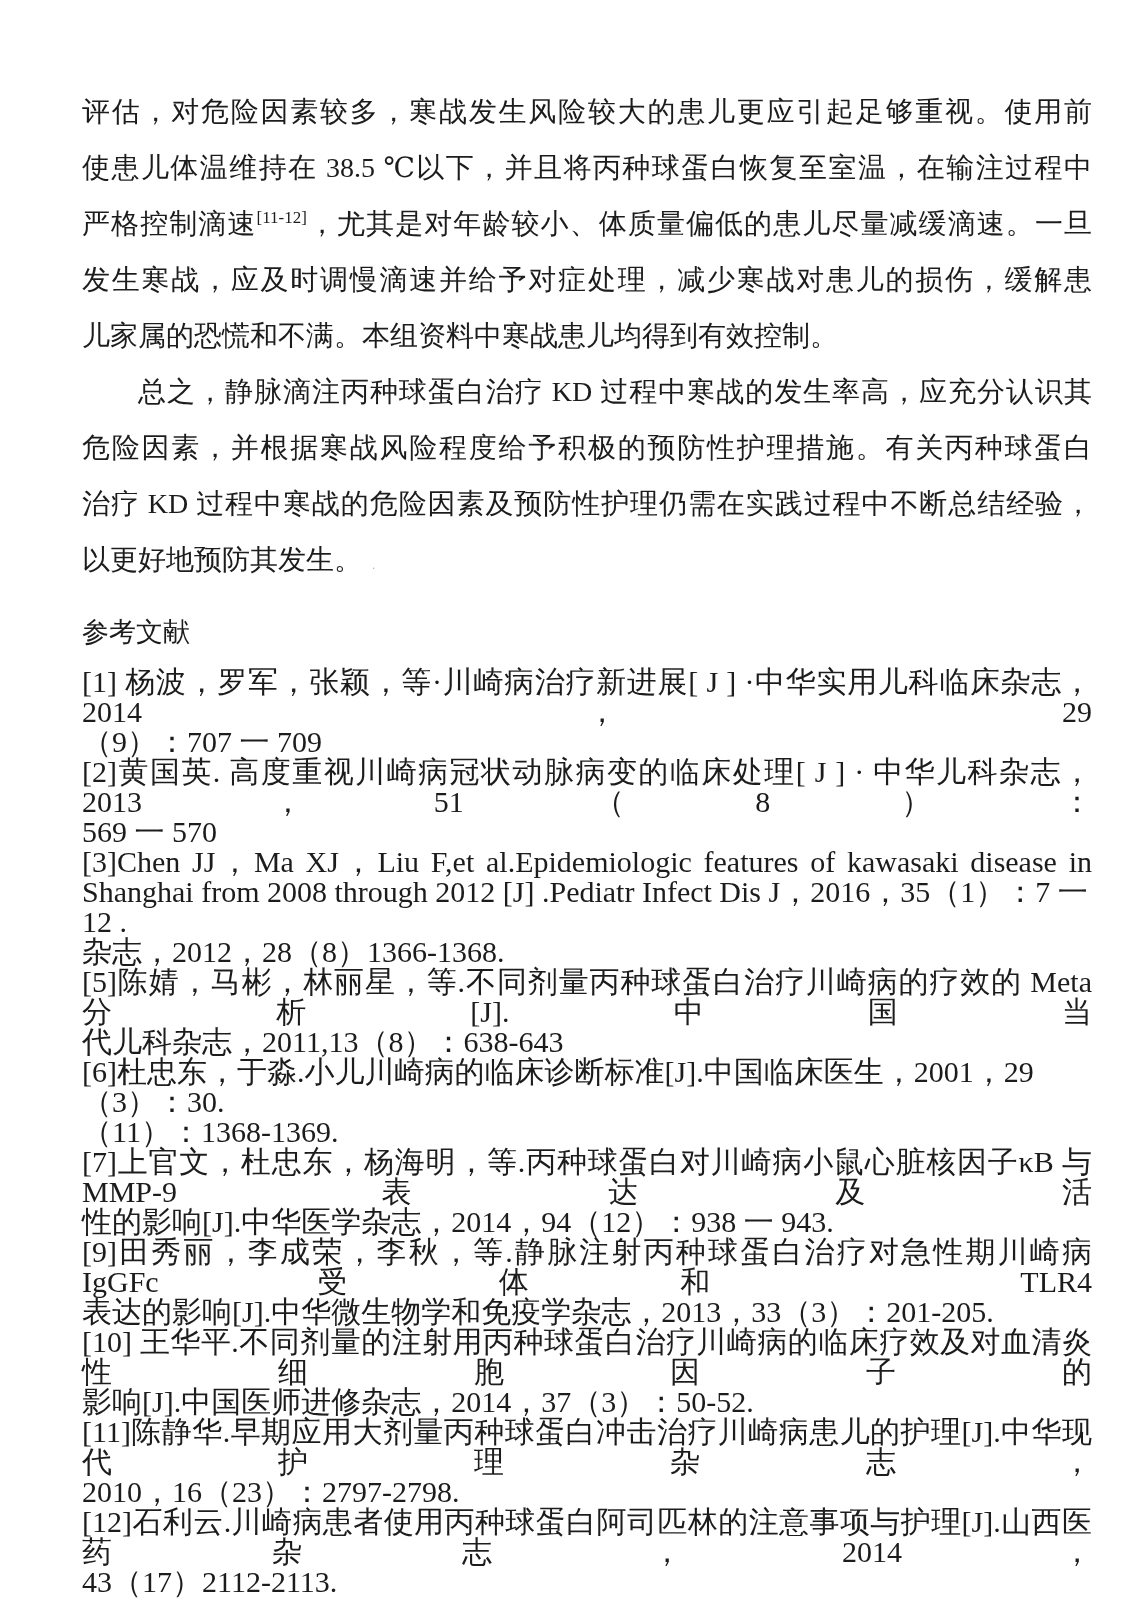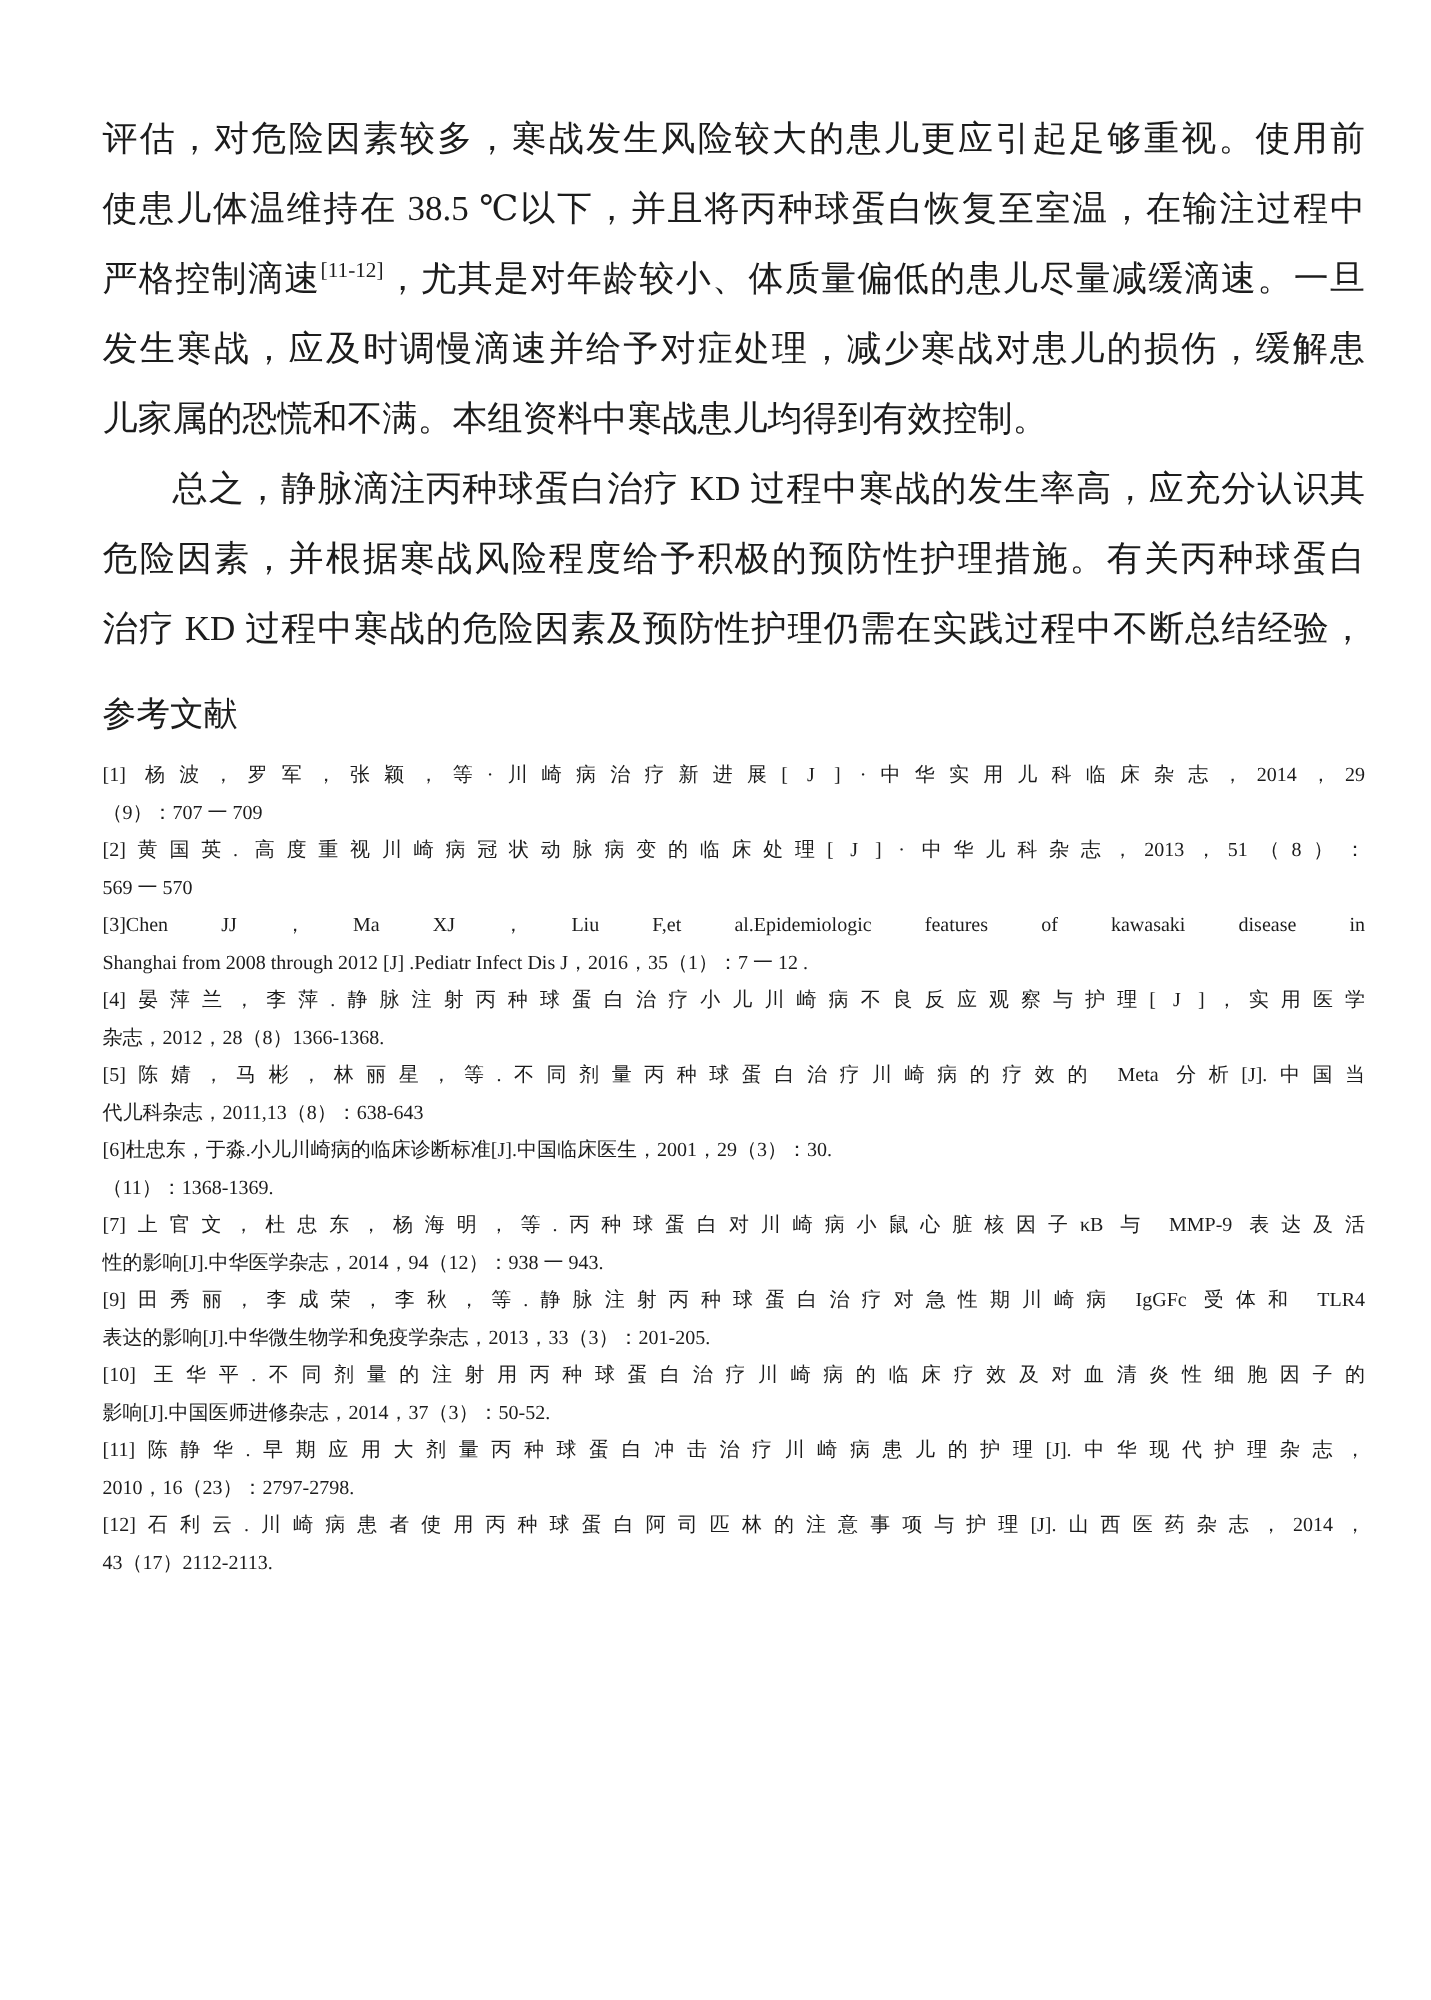--- a/index.html
+++ b/index.html
@@ -37,21 +37,21 @@
     padding-left: 10px;
   }
   
   .refs-heading {
     font-size: 27px;
     line-height: 34px;
     margin: 22px 0 18px 0;
     font-weight: normal;
   }
   .ref-line {
-    font-size: 16px;
+    font-size: 30px;
     line-height: 30px;
     text-align: left;
   }
   .ref-line.just {
     text-align: justify;
     text-align-last: justify;
   }
 </style>
 </head>
 <body>
@@ -65,32 +65,34 @@
       <span>严格控制滴速</span><sup class="cite">[11-12]</sup><span>，尤其是对年龄较小、体质量偏低的患儿尽量减缓滴速。一旦</span>
     </div>
     <div class="bline">发生寒战，应及时调慢滴速并给予对症处理，减少寒战对患儿的损伤，缓解患</div>
     <div class="bline lastline">儿家属的恐慌和不满。本组资料中寒战患儿均得到有效控制。</div>
   </div>
 
   <div>
     <div class="bline indent">总之，静脉滴注丙种球蛋白治疗 KD 过程中寒战的发生率高，应充分认识其</div>
     <div class="bline">危险因素，并根据寒战风险程度给予积极的预防性护理措施。有关丙种球蛋白</div>
     <div class="bline">治疗 KD 过程中寒战的危险因素及预防性护理仍需在实践过程中不断总结经验，</div>
+    <div class="bline lastline">
+      <span>以更好地预防其发生。</span><span class="artifact">.</span>
+    </div>
   </div>
 
   <div class="refs-heading">参考文献</div>
 
   <div id="references-list">
       <div class="ref-line just">[1]  杨波，罗军，张颖，等·川崎病治疗新进展[ J ] ·中华实用儿科临床杂志，2014，29</div>
       <div class="ref-line">（9）：707 一 709</div>
       <div class="ref-line just">[2]黄国英. 高度重视川崎病冠状动脉病变的临床处理[ J ] · 中华儿科杂志，2013，51（8）：</div>
       <div class="ref-line">569 一 570</div>
       <div class="ref-line just">[3]Chen JJ，Ma XJ，Liu F,et al.Epidemiologic features of kawasaki disease in</div>
       <div class="ref-line">Shanghai from 2008 through 2012 [J] .Pediatr Infect Dis J，2016，35（1）：7 一 12 .</div>
-      <div class="ref-line just">[4]晏萍兰，李萍.静脉注射丙种球蛋白治疗小儿川崎病不良反应观察与护理[ J ]，实用医学</div>
       <div class="ref-line">杂志，2012，28（8）1366-1368.</div>
       <div class="ref-line just">[5]陈婧，马彬，林丽星，等.不同剂量丙种球蛋白治疗川崎病的疗效的 Meta 分析[J].中国当</div>
       <div class="ref-line">代儿科杂志，2011,13（8）：638-643</div>
       <div class="ref-line">[6]杜忠东，于淼.小儿川崎病的临床诊断标准[J].中国临床医生，2001，29（3）：30.</div>
       <div class="ref-line">（11）：1368-1369.</div>
       <div class="ref-line just">[7]上官文，杜忠东，杨海明，等.丙种球蛋白对川崎病小鼠心脏核因子κB 与 MMP-9 表达及活</div>
       <div class="ref-line">性的影响[J].中华医学杂志，2014，94（12）：938 一 943.</div>
       <div class="ref-line just">[9]田秀丽，李成荣，李秋，等.静脉注射丙种球蛋白治疗对急性期川崎病 IgGFc 受体和 TLR4</div>
       <div class="ref-line">表达的影响[J].中华微生物学和免疫学杂志，2013，33（3）：201-205.</div>
       <div class="ref-line just">[10]  王华平.不同剂量的注射用丙种球蛋白治疗川崎病的临床疗效及对血清炎性细胞因子的</div>

